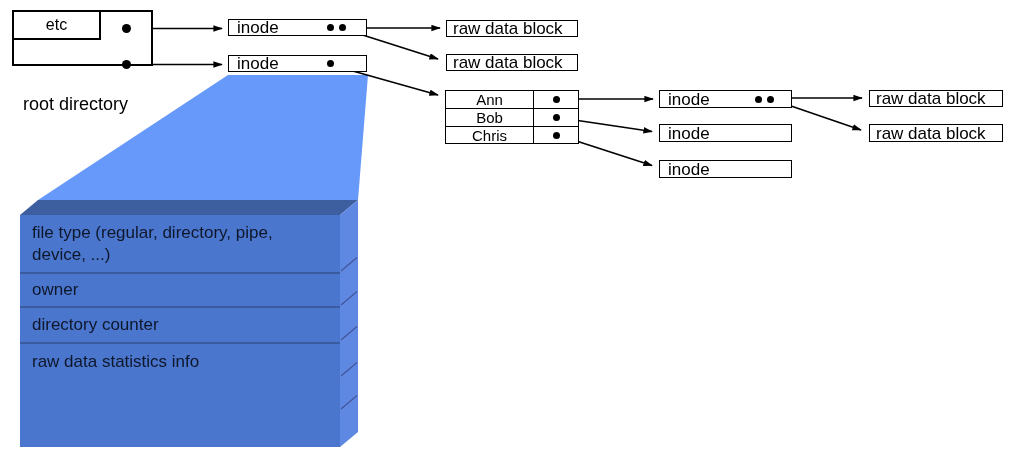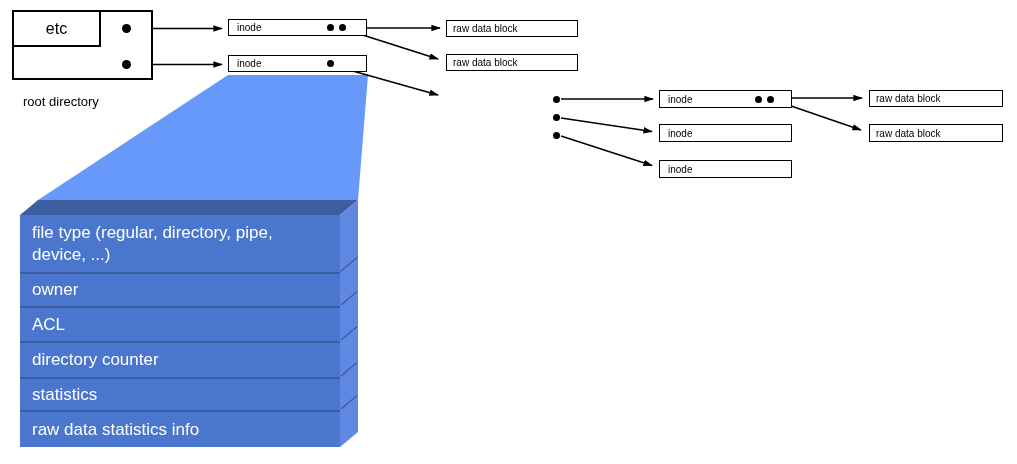--- a/index.html
+++ b/index.html
@@ -7,47 +7,47 @@
     position:relative; width:1017px; height:464px; background:#ffffff;
     font-family:"Liberation Sans", sans-serif; color:#000; overflow:hidden;
   }
   #shapes { position:absolute; left:0; top:0; width:1017px; height:464px; z-index:1; }
 
   .abs { position:absolute; box-sizing:border-box; }
 
   
   .node-box {
     background:#fff; border:1.6px solid #000; z-index:2;
-    display:flex; align-items:center; font-size:10px; line-height:15px;
+    display:flex; align-items:center; font-size:17px; line-height:15px;
   }
   .node-box .lbl { padding-left:8px; white-space:nowrap; }
 
   
   .dir-table { background:#fff; border:2px solid #000; z-index:2; display:grid; }
-  #root-table { left:12px; top:10px; width:141px; height:70px; grid-template-columns:87px 1fr; grid-template-rows:1fr 1fr; }
+  #root-table { left:12px; top:10px; width:141px; height:56px; grid-template-columns:87px 1fr; grid-template-rows:1fr 1fr; }
   #home-table { left:445px; top:90px; width:134px; height:54px; border-width:1.6px; grid-template-columns:88px 1fr; grid-template-rows:1fr 1fr 1fr; }
   .cell { display:flex; align-items:center; justify-content:center; }
   .name-cell { border-right:2px solid #000; font-size:16px; }
   #home-table .name-cell { border-right-width:1.6px; font-size:15px; }
   .row2 { border-top:2px solid #000; }
   #home-table .row2 { border-top-width:1.6px; }
 
   .bullet { position:absolute; background:#000; border-radius:50%; z-index:3; }
   .b9 { width:9px; height:9px; }
   .b7 { width:7px; height:7px; }
 
-  .caption { position:absolute; font-size:13px; z-index:2; white-space:nowrap; }
+  .caption { position:absolute; font-size:18px; z-index:2; white-space:nowrap; }
 
   
   #stack-front {
     left:20px; top:215px; width:320px; height:232px;
     background:#4A76CE; z-index:2; display:flex; flex-direction:column;
   }
   .stack-row {
-    box-sizing:border-box; color:#ffffff; font-size:17px; line-height:22px;
+    box-sizing:border-box; color:#0f172a; font-size:17px; line-height:22px;
     padding:0 14px 0 12px; display:flex; align-items:center;
     border-top:2px solid #3A5C9E;
   }
   .stack-row:first-child { border-top:none; }
 </style>
 </head>
 <body>
 
 <div id="canvas">
 
@@ -107,20 +107,28 @@
   </div>
   <div class="bullet b7 abs" style="left:326.5px; top:60px;"></div>
 
   <div class="node-box abs" style="left:446px; top:20px; width:132px; height:17px;">
     <span class="lbl" style="padding-left:6px;">raw data block</span>
   </div>
   <div class="node-box abs" style="left:446px; top:54px; width:132px; height:17px;">
     <span class="lbl" style="padding-left:6px;">raw data block</span>
   </div>
 
+  <div id="home-table" class="abs dir-table">
+    <div class="cell name-cell">Ann</div>
+    <div class="cell"></div>
+    <div class="cell name-cell row2">Bob</div>
+    <div class="cell row2"></div>
+    <div class="cell name-cell row2">Chris</div>
+    <div class="cell row2"></div>
+  </div>
   <div class="bullet b7 abs" style="left:552.5px; top:95.5px;"></div>
   <div class="bullet b7 abs" style="left:552.5px; top:113.5px;"></div>
   <div class="bullet b7 abs" style="left:552.5px; top:131.5px;"></div>
 
   <div class="node-box abs" style="left:659px; top:90px; width:133px; height:18px;">
     <span class="lbl">inode</span>
   </div>
   <div class="bullet b7 abs" style="left:754.5px; top:95.5px;"></div>
   <div class="bullet b7 abs" style="left:766.5px; top:95.5px;"></div>
 
@@ -134,19 +142,17 @@
   <div class="node-box abs" style="left:869px; top:90px; width:134px; height:17px;">
     <span class="lbl" style="padding-left:6px;">raw data block</span>
   </div>
   <div class="node-box abs" style="left:869px; top:124px; width:134px; height:18px;">
     <span class="lbl" style="padding-left:6px;">raw data block</span>
   </div>
 
   <div id="stack-front" class="abs">
     <div class="stack-row" style="height:57px;">file type (regular, directory, pipe, device, ...)</div>
     <div class="stack-row" style="height:34px;">owner</div>
-    <div class="stack-row" style="height:35px;">ACL</div>
     <div class="stack-row" style="height:36px;">directory counter</div>
-    <div class="stack-row" style="height:33px;">statistics</div>
     <div class="stack-row" style="height:37px;">raw data statistics info</div>
   </div>
 
 </div>
 
 </body></html>

